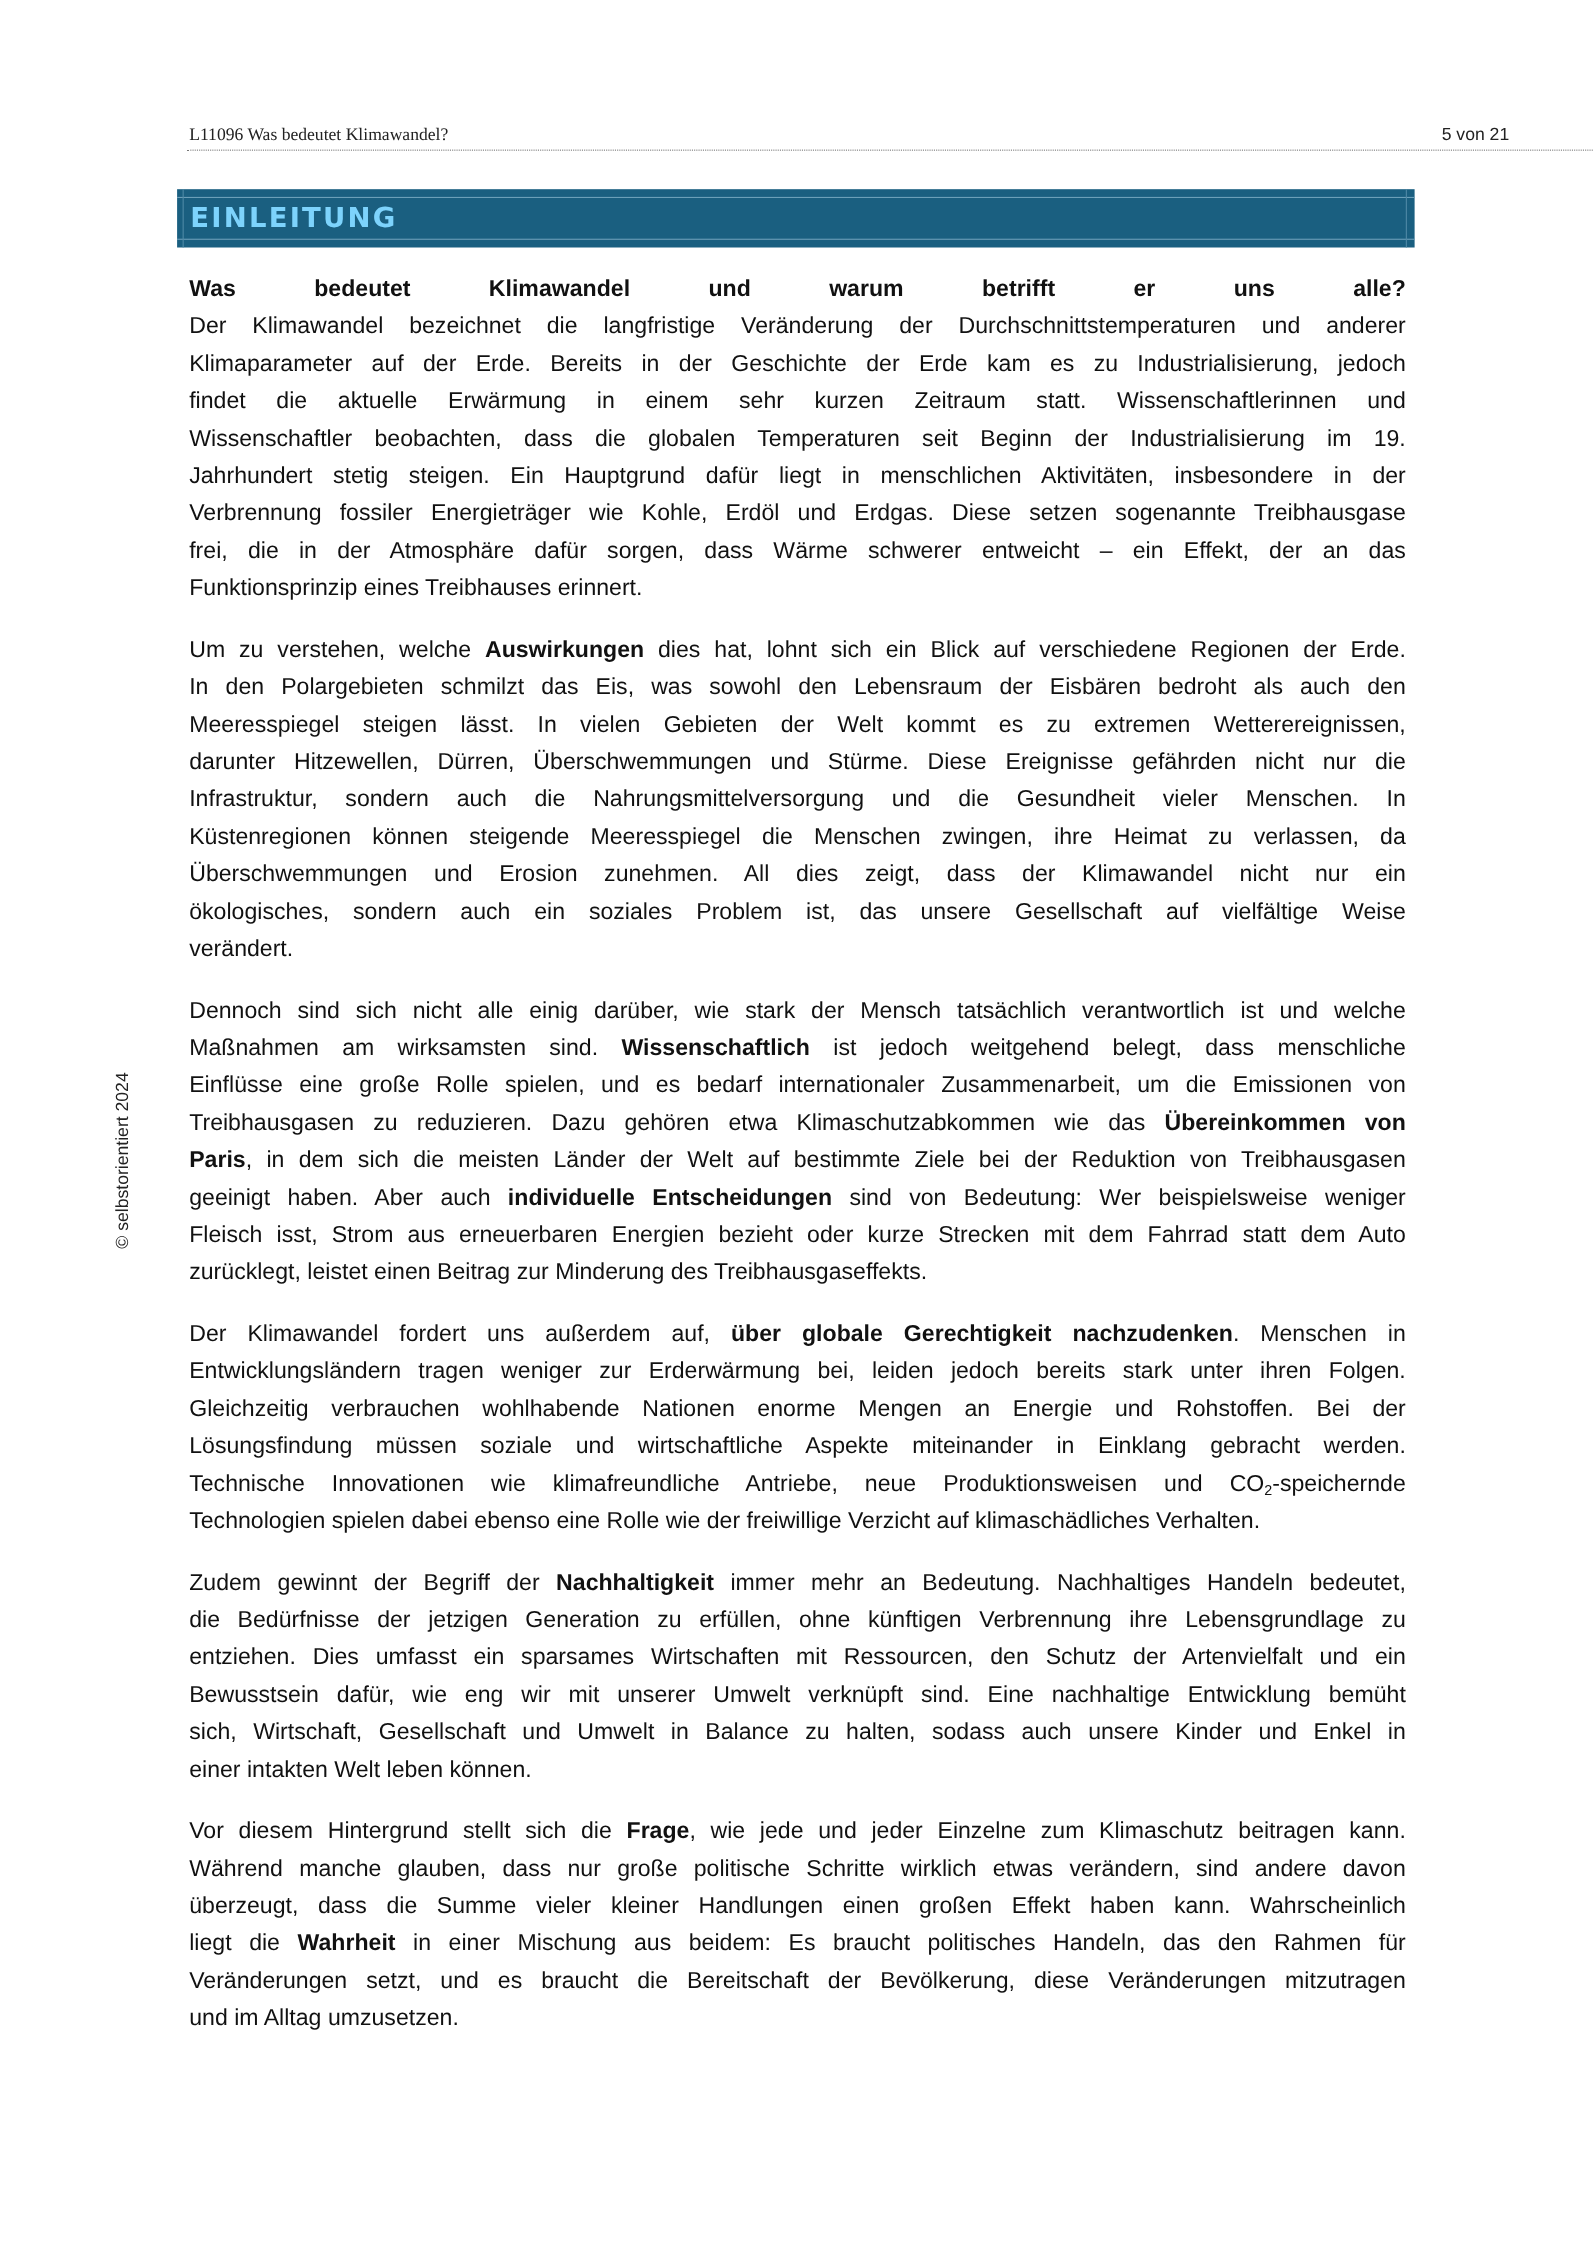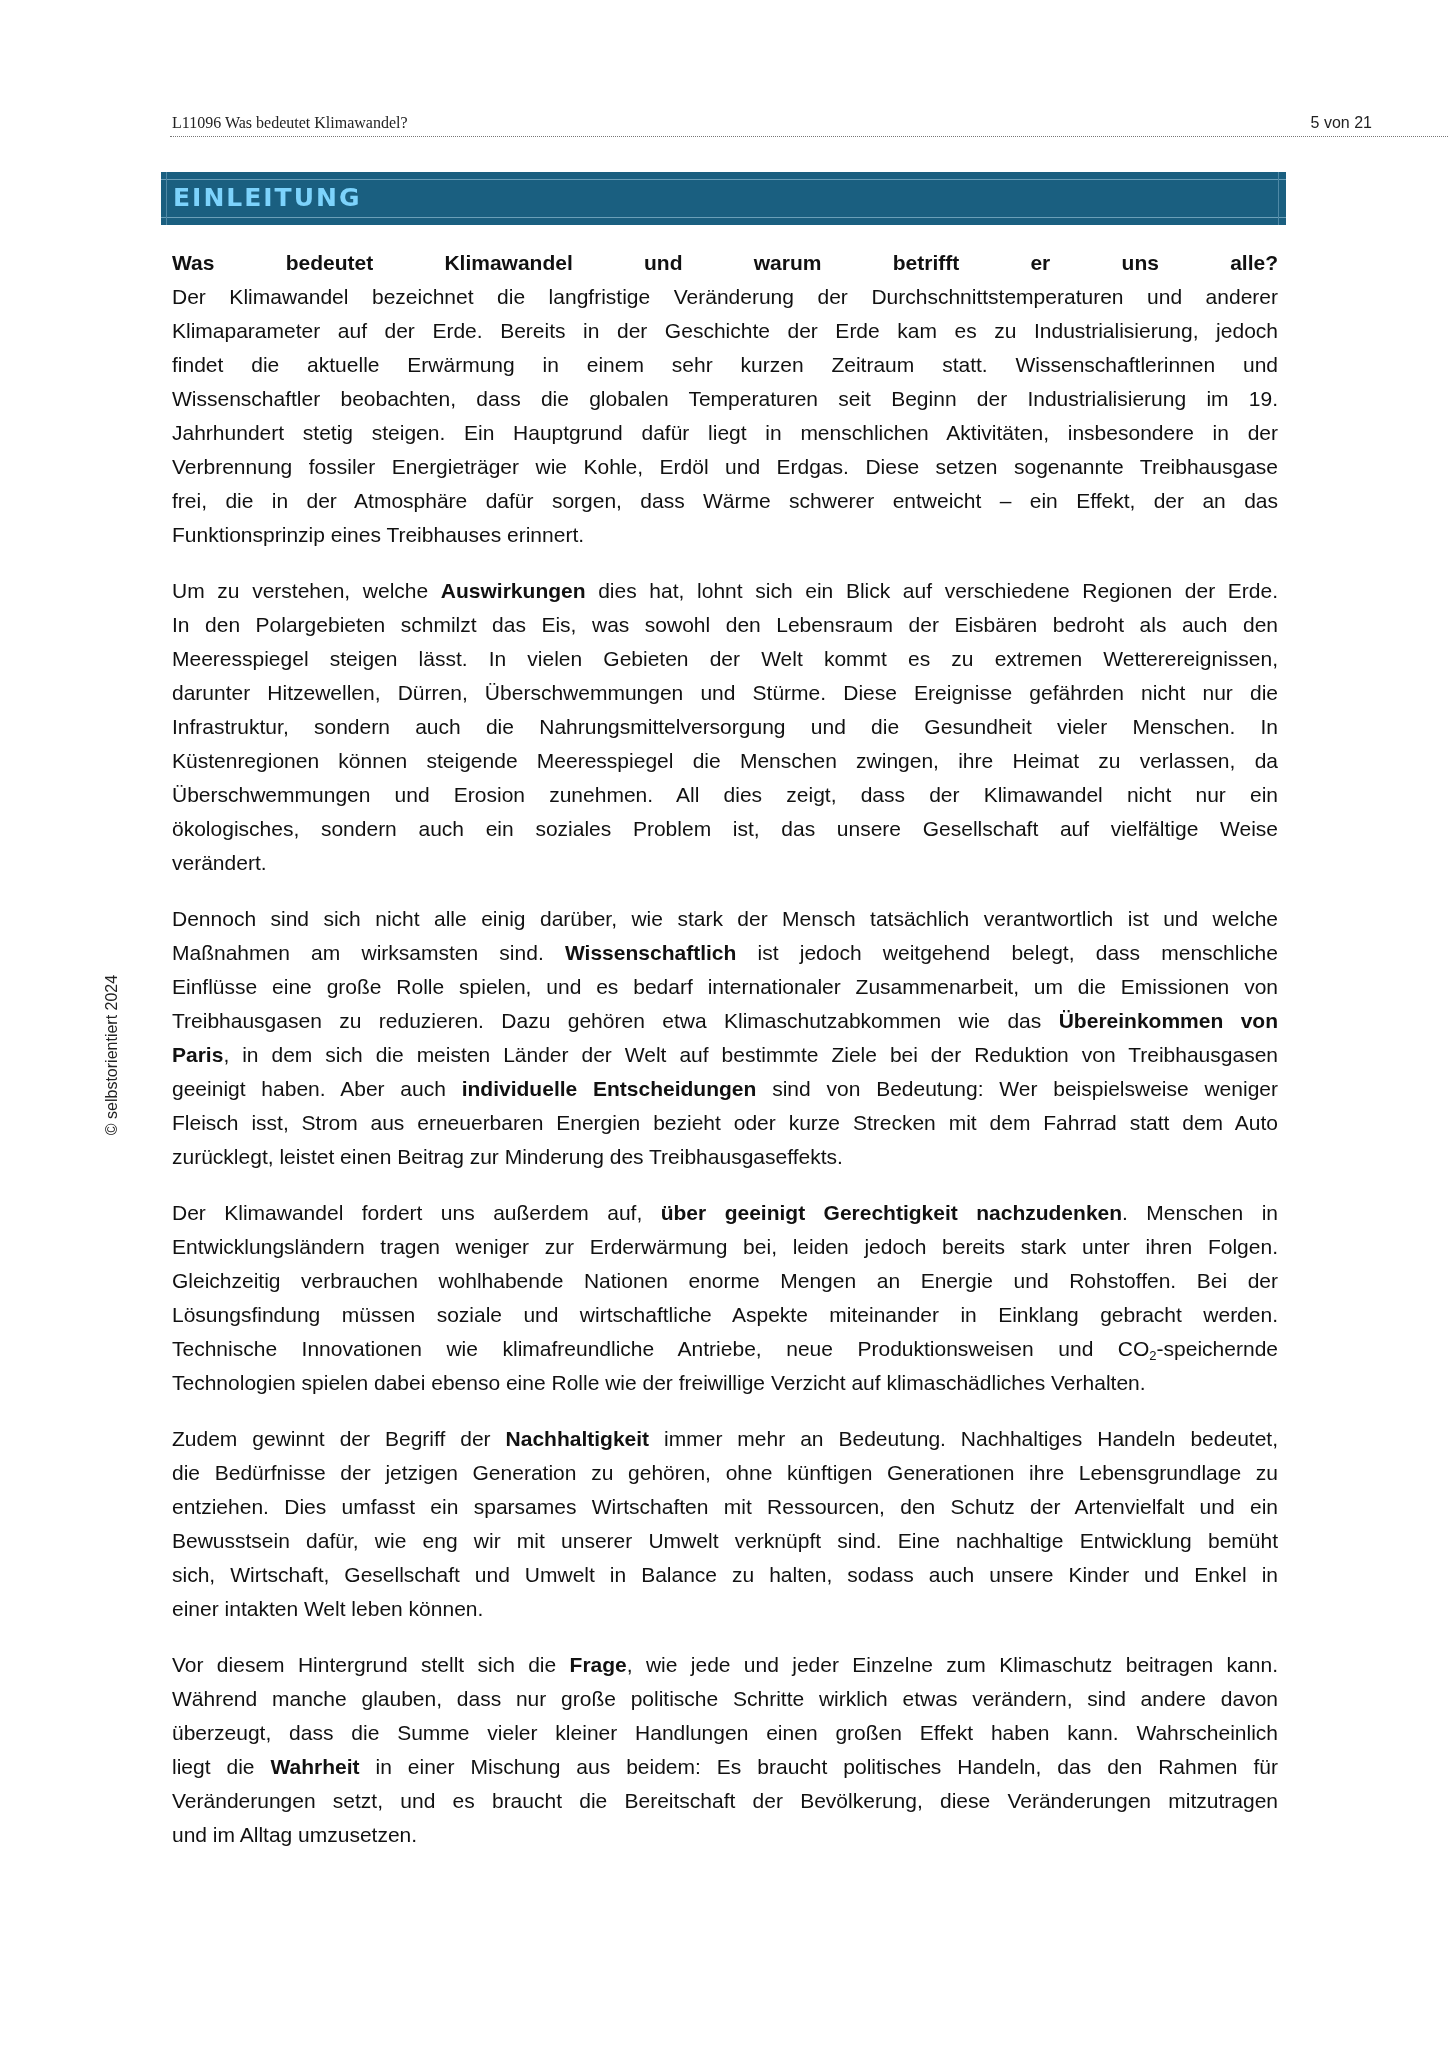--- a/index.html
+++ b/index.html
@@ -75,30 +75,30 @@
       <span class="line"><span>Dennoch sind sich nicht alle einig darüber, wie stark der Mensch tatsächlich verantwortlich ist und welche</span></span>
       <span class="line"><span>Maßnahmen am wirksamsten sind. </span><b>Wissenschaftlich</b><span> ist jedoch weitgehend belegt, dass menschliche</span></span>
       <span class="line"><span>Einflüsse eine große Rolle spielen, und es bedarf internationaler Zusammenarbeit, um die Emissionen von</span></span>
       <span class="line"><span>Treibhausgasen zu reduzieren. Dazu gehören etwa Klimaschutzabkommen wie das </span><b>Übereinkommen von</b></span>
       <span class="line"><b>Paris</b><span>, in dem sich die meisten Länder der Welt auf bestimmte Ziele bei der Reduktion von Treibhausgasen</span></span>
       <span class="line"><span>geeinigt haben. Aber auch </span><b>individuelle Entscheidungen</b><span> sind von Bedeutung: Wer beispielsweise weniger</span></span>
       <span class="line"><span>Fleisch isst, Strom aus erneuerbaren Energien bezieht oder kurze Strecken mit dem Fahrrad statt dem Auto</span></span>
       <span class="line last"><span>zurücklegt, leistet einen Beitrag zur Minderung des Treibhausgaseffekts.</span></span>
     </div>
     <div class="para">
-      <span class="line"><span>Der Klimawandel fordert uns außerdem auf, </span><b>über geeinigt Gerechtigkeit nachzudenken</b><span>. Menschen in</span></span>
+      <span class="line"><span>Der Klimawandel fordert uns außerdem auf, </span><b>über globale Gerechtigkeit nachzudenken</b><span>. Menschen in</span></span>
       <span class="line"><span>Entwicklungsländern tragen weniger zur Erderwärmung bei, leiden jedoch bereits stark unter ihren Folgen.</span></span>
       <span class="line"><span>Gleichzeitig verbrauchen wohlhabende Nationen enorme Mengen an Energie und Rohstoffen. Bei der</span></span>
       <span class="line"><span>Lösungsfindung müssen soziale und wirtschaftliche Aspekte miteinander in Einklang gebracht werden.</span></span>
       <span class="line"><span>Technische Innovationen wie klimafreundliche Antriebe, neue Produktionsweisen und CO</span><sub>2</sub><span>-speichernde</span></span>
       <span class="line last"><span>Technologien spielen dabei ebenso eine Rolle wie der freiwillige Verzicht auf klimaschädliches Verhalten.</span></span>
     </div>
     <div class="para">
       <span class="line"><span>Zudem gewinnt der Begriff der </span><b>Nachhaltigkeit</b><span> immer mehr an Bedeutung. Nachhaltiges Handeln bedeutet,</span></span>
-      <span class="line"><span>die Bedürfnisse der jetzigen Generation zu gehören, ohne künftigen Generationen ihre Lebensgrundlage zu</span></span>
+      <span class="line"><span>die Bedürfnisse der jetzigen Generation zu erfüllen, ohne künftigen Verbrennung ihre Lebensgrundlage zu</span></span>
       <span class="line"><span>entziehen. Dies umfasst ein sparsames Wirtschaften mit Ressourcen, den Schutz der Artenvielfalt und ein</span></span>
       <span class="line"><span>Bewusstsein dafür, wie eng wir mit unserer Umwelt verknüpft sind. Eine nachhaltige Entwicklung bemüht</span></span>
       <span class="line"><span>sich, Wirtschaft, Gesellschaft und Umwelt in Balance zu halten, sodass auch unsere Kinder und Enkel in</span></span>
       <span class="line last"><span>einer intakten Welt leben können.</span></span>
     </div>
     <div class="para">
       <span class="line"><span>Vor diesem Hintergrund stellt sich die </span><b>Frage</b><span>, wie jede und jeder Einzelne zum Klimaschutz beitragen kann.</span></span>
       <span class="line"><span>Während manche glauben, dass nur große politische Schritte wirklich etwas verändern, sind andere davon</span></span>
       <span class="line"><span>überzeugt, dass die Summe vieler kleiner Handlungen einen großen Effekt haben kann. Wahrscheinlich</span></span>
       <span class="line"><span>liegt die </span><b>Wahrheit</b><span> in einer Mischung aus beidem: Es braucht politisches Handeln, das den Rahmen für</span></span>

